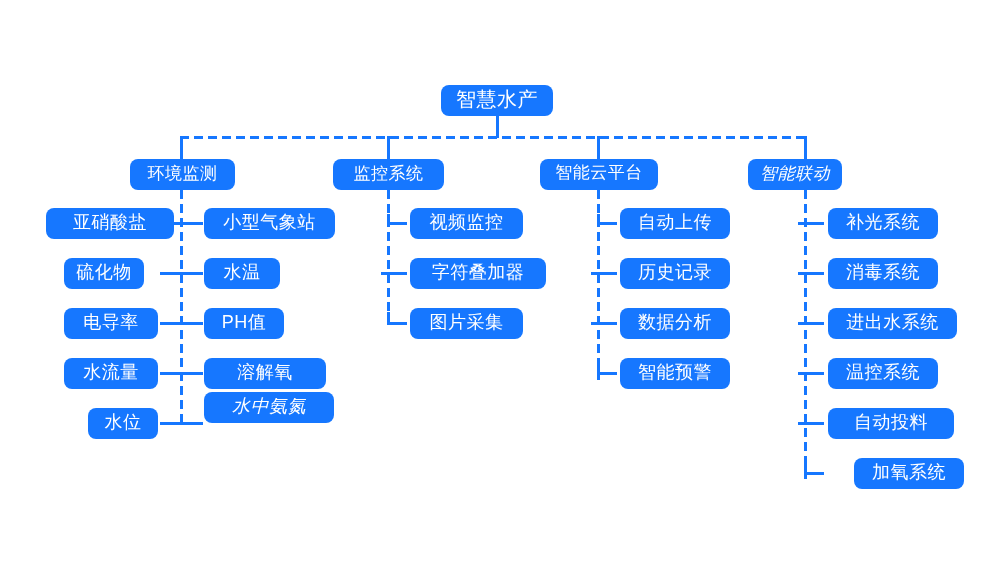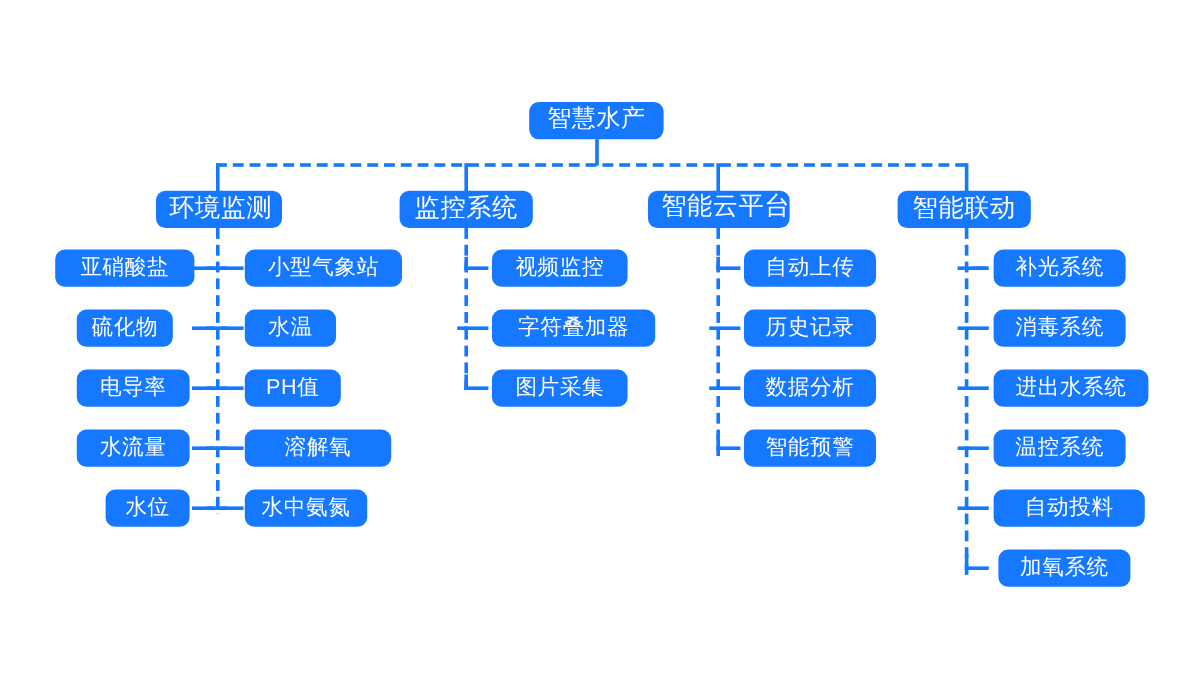--- a/index.html
+++ b/index.html
@@ -20,21 +20,21 @@
     background:#1677ff;
     color:#ffffff;
     font-size:19px;
     letter-spacing:0.5px;
     text-align:center;
     padding:0 11px;
     white-space:nowrap;
     z-index:5;
   }
   .node.root{font-size:20px;}
-  .node.branch{font-size:21px;}
+  .node.branch{font-size:17px;}
   .node.leaf{font-size:18px;height:31px;line-height:29px;}
 
   
   .vline,.hline{position:absolute;z-index:2;}
   .vline{width:3px;background:#1677ff;}
 
   .dash-v{
     position:absolute;width:3px;z-index:2;
     background-image:linear-gradient(#1677ff 62%, rgba(255,255,255,0) 0%);
     background-size:3px 14px;
@@ -79,31 +79,31 @@
   <div class="stub" style="left:184px;top:372px;width:19px;"></div>
   <div class="stub" style="left:160px;top:422px;width:19px;"></div>
   <div class="stub" style="left:184px;top:422px;width:19px;"></div>
 
   <div class="stub" style="left:172px;top:222px;width:17px;"></div>
   <div class="stub" style="left:172px;top:272px;width:17px;"></div>
   <div class="stub" style="left:172px;top:322px;width:17px;"></div>
   <div class="stub" style="left:172px;top:372px;width:17px;"></div>
   <div class="stub" style="left:172px;top:422px;width:17px;"></div>
 
-  <div class="node leaf" style="left:46px;top:208px;width:116px;">亚硝酸盐</div>
+  <div class="node leaf" style="left:46px;top:208px;width:128px;">亚硝酸盐</div>
   <div class="node leaf" style="left:64px;top:258px;width:80px;">硫化物</div>
   <div class="node leaf" style="left:64px;top:308px;width:94px;">电导率</div>
   <div class="node leaf" style="left:64px;top:358px;width:94px;">水流量</div>
   <div class="node leaf" style="left:88px;top:408px;width:70px;">水位</div>
 
   <div class="node leaf" style="left:204px;top:208px;width:131px;">小型气象站</div>
   <div class="node leaf" style="left:204px;top:258px;width:76px;">水温</div>
   <div class="node leaf" style="left:204px;top:308px;width:80px;">PH值</div>
   <div class="node leaf" style="left:204px;top:358px;width:122px;">溶解氧</div>
-  <div class="node leaf" style="left:204px;top:408px;width:102px;">水中氨氮</div>
+  <div class="node leaf" style="left:204px;top:392px;width:130px;font-style:italic;">水中氨氮</div>
 
   <div class="node branch" style="left:333px;top:159px;width:111px;">监控系统</div>
   <div class="dash-v" style="left:387px;top:190px;height:140px;"></div>
 
   <div class="stub-v" style="left:387px;top:214px;height:11px;"></div>
   <div class="stub" style="left:387px;top:222px;width:20px;"></div>
   <div class="stub" style="left:387px;top:272px;width:20px;"></div>
   <div class="stub" style="left:381px;top:272px;width:8px;"></div>
   <div class="stub" style="left:387px;top:322px;width:20px;"></div>
   <div class="stub-v" style="left:387px;top:312px;height:13px;"></div>
@@ -126,31 +126,31 @@
   <div class="stub" style="left:622px;top:222px;width:12px;"></div>
   <div class="stub" style="left:622px;top:272px;width:12px;"></div>
   <div class="stub" style="left:622px;top:322px;width:12px;"></div>
   <div class="stub" style="left:622px;top:372px;width:12px;"></div>
 
   <div class="node leaf" style="left:620px;top:258px;width:110px;">历史记录</div>
   <div class="node leaf" style="left:620px;top:208px;width:110px;">自动上传</div>
   <div class="node leaf" style="left:620px;top:358px;width:110px;">智能预警</div>
   <div class="node leaf" style="left:620px;top:308px;width:110px;">数据分析</div>
 
-  <div class="node branch" style="left:748px;top:159px;width:111px;">智能联动</div>
+  <div class="node branch" style="left:748px;top:159px;width:94px;font-style:italic;">智能联动</div>
   <div class="dash-v" style="left:804px;top:190px;height:290px;"></div>
   <div class="stub" style="left:798px;top:222px;width:26px;"></div>
   <div class="stub" style="left:798px;top:272px;width:26px;"></div>
   <div class="stub" style="left:798px;top:322px;width:26px;"></div>
   <div class="stub" style="left:798px;top:372px;width:26px;"></div>
   <div class="stub" style="left:798px;top:422px;width:26px;"></div>
   <div class="stub-v" style="left:804px;top:462px;height:13px;"></div>
   <div class="stub" style="left:804px;top:472px;width:20px;"></div>
   <div class="stub" style="left:810px;top:222px;width:12px;"></div>
 
   <div class="node leaf" style="left:828px;top:208px;width:110px;">补光系统</div>
   <div class="node leaf" style="left:828px;top:258px;width:110px;">消毒系统</div>
   <div class="node leaf" style="left:828px;top:308px;width:129px;">进出水系统</div>
   <div class="node leaf" style="left:828px;top:358px;width:110px;">温控系统</div>
   <div class="node leaf" style="left:828px;top:408px;width:126px;">自动投料</div>
-  <div class="node leaf" style="left:832px;top:458px;width:110px;">加氧系统</div>
+  <div class="node leaf" style="left:854px;top:458px;width:110px;">加氧系统</div>
 
 </div>
 
 </body></html>

